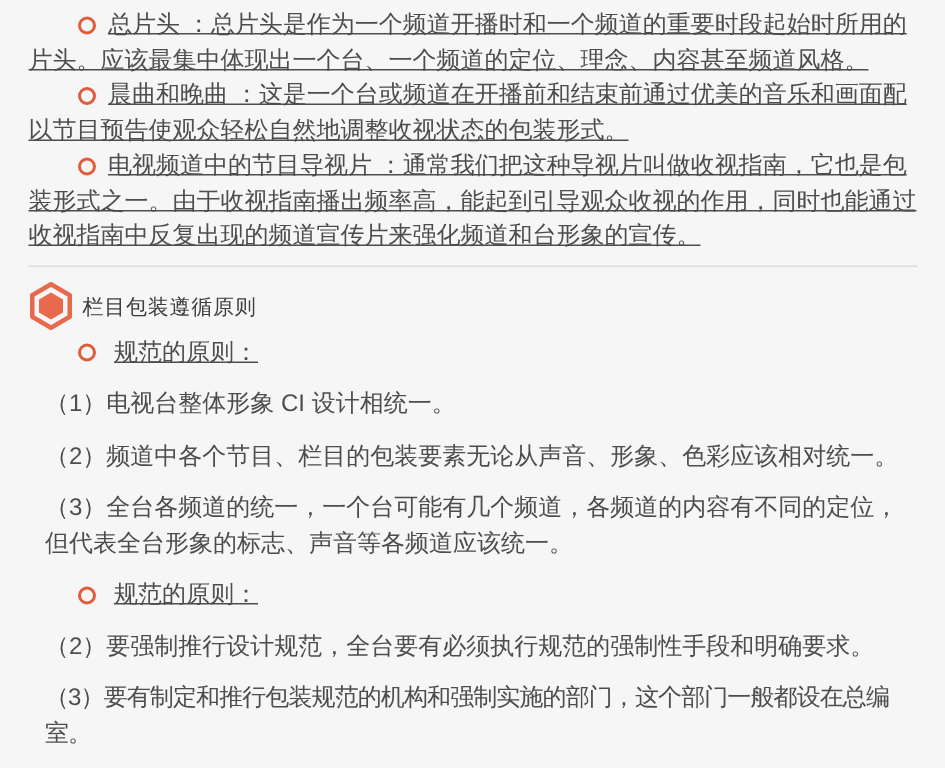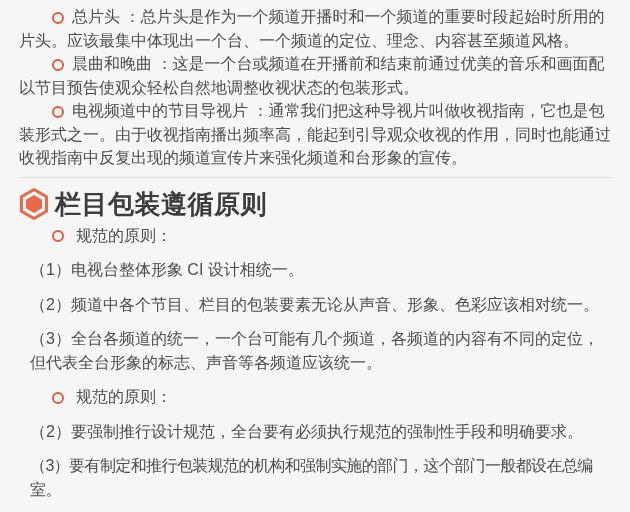--- a/index.html
+++ b/index.html
@@ -13,21 +13,21 @@
   *{margin:0;padding:0;box-sizing:border-box;}
   html,body{width:630px;height:512px;overflow:hidden;}
   body{
     background:var(--bg);
     color:var(--text);
     font-family:"Liberation Sans","DejaVu Sans",sans-serif;
     font-size:16px;
     line-height:23.5px;
   }
   .doc{padding:5px 18px 0 19px;}
-  p.para{text-indent:2em;margin:0;}
+  p.para{text-indent:2em;margin:0;text-decoration:underline;}
   p.item{text-indent:0;margin:11px;}
   p.tight{letter-spacing:-0.6px;}
   .ring{
     display:inline-block;
     width:12px;height:12px;
     border:2.5px solid var(--accent);
     border-radius:50%;
     margin:0 8px 0 1px;
     vertical-align:-1.5px;
     background:transparent;
@@ -38,23 +38,23 @@
     border-top:1px solid var(--divider);
     margin:7px 0 0 0;
   }
   .section-header{
     display:flex;
     align-items:center;
     gap:6px;
     margin:9px 0 3px 0;
   }
   .section-header h2{
-    font-size:26px;
+    font-size:14px;
     line-height:30px;
-    font-weight:bold;
+    font-weight:normal;
     color:var(--heading);
     letter-spacing:0.5px;
   }
   .hex-icon{display:block;}
 </style>
 </head>
 <body>
 
 <div class="doc">
 

